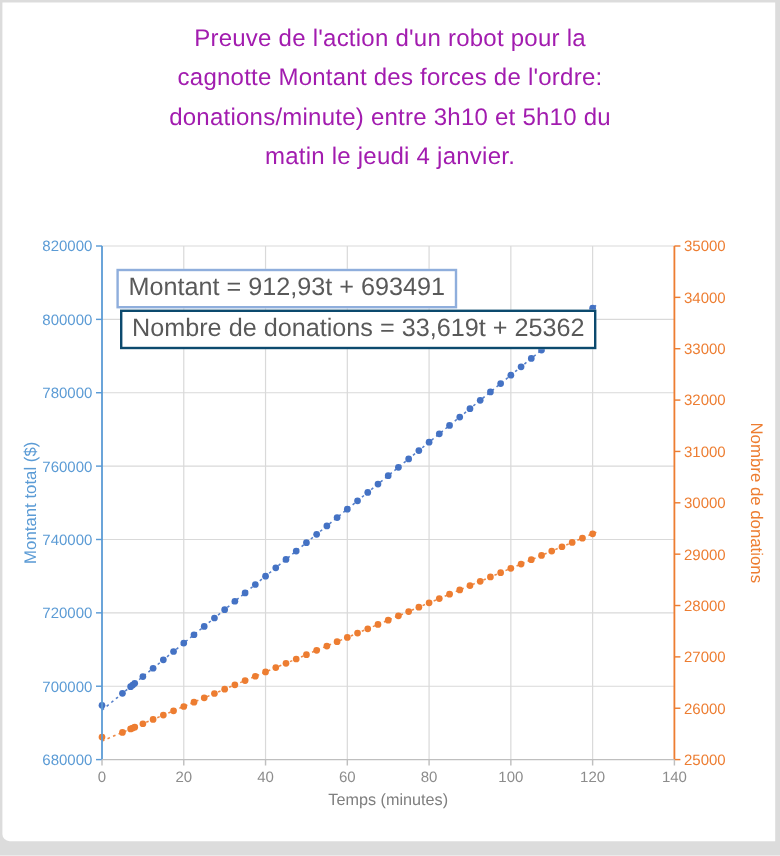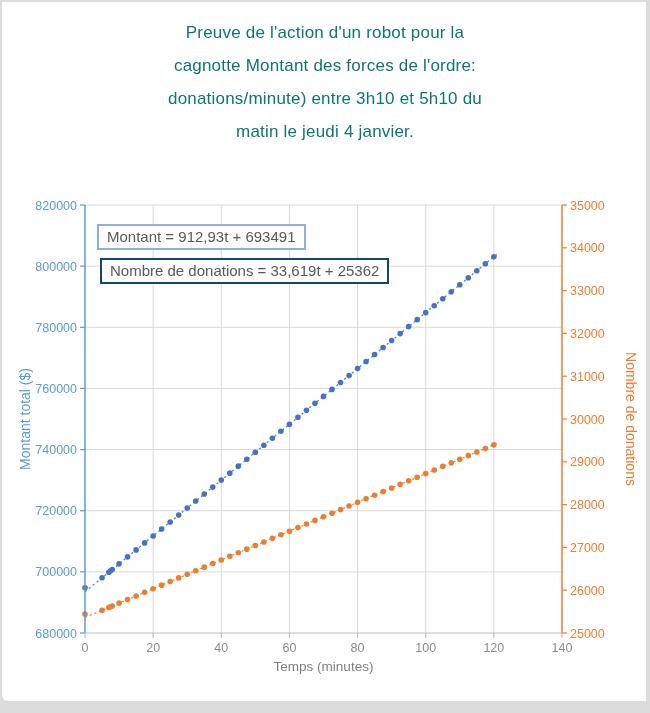--- a/index.html
+++ b/index.html
@@ -7,28 +7,28 @@
   .page{
     position:relative;width:650px;height:713px;
     background:#dcdcdc;overflow:hidden;
   }
   .sheet{
     position:absolute;left:2px;top:2px;width:644px;height:699px;
     background:#ffffff;border-radius:0 0 0 6px;
   }
   .title-block{
     position:absolute;left:45px;top:16px;width:560px;
-    text-align:center;color:#0f766e;
-    font-size:17px;line-height:33px;font-weight:400;
+    text-align:center;color:#a21caf;
+    font-size:20px;line-height:33px;font-weight:400;
     letter-spacing:0.2px;
   }
   .chart-svg{position:absolute;left:0;top:0;}
   .eq-box{
     position:absolute;background:#ffffff;
-    font-size:15px;color:#595959;
+    font-size:21px;color:#595959;
     padding:2px 8px 3px 8px;white-space:nowrap;
   }
   .eq-box.montant{left:97px;top:224px;border:2px solid #8FAEDC;}
   .eq-box.donations{left:100px;top:258px;border:2px solid #0c4a6e;}
 </style>
 </head>
 <body>
 
 <div class="page">
   <div class="sheet"></div>

